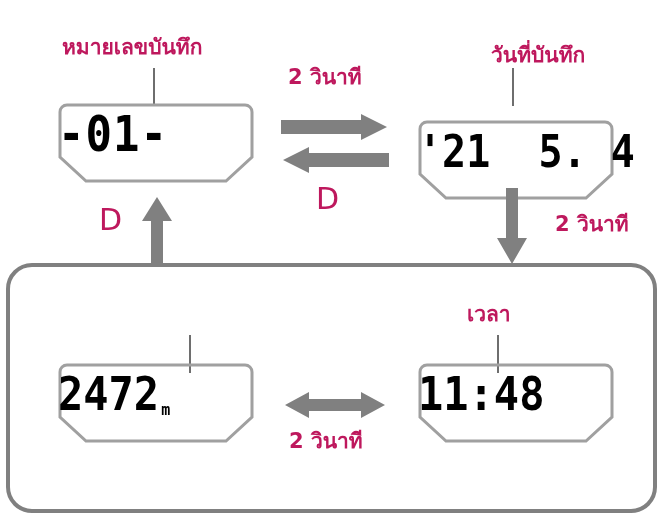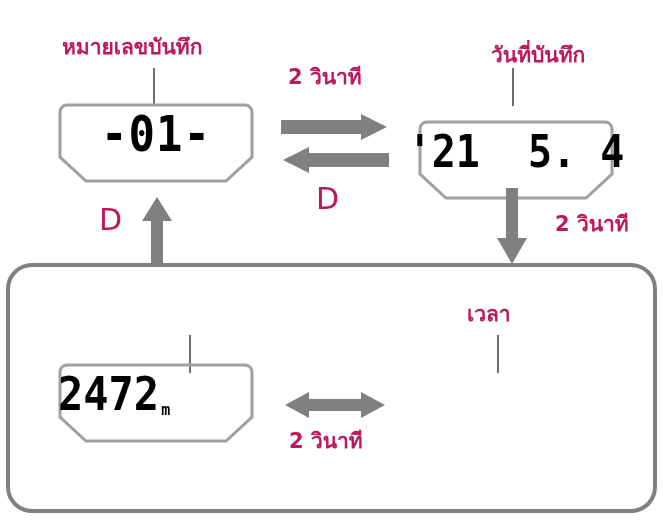--- a/index.html
+++ b/index.html
@@ -53,21 +53,21 @@
     top: 0;
     bottom: 18px;
     display: flex;
     align-items: center;
     color: #000000;
     font-family: "DejaVu Sans Mono", "Liberation Mono", monospace;
     font-weight: 700;
     letter-spacing: 1px;
     white-space: pre;
   }
-  .lcd-text.center { justify-content: center; }
+  .lcd-text.center { }
   .lcd-text.right  { justify-content: flex-start; padding-right: 14px; }
 
   .seg {
     font-size: 44px;
     line-height: 1;
     transform: scaleY(1.12);
     transform-origin: center;
   }
   .seg-date {
     font-size: 40px;
@@ -196,20 +196,30 @@
     </div>
     <div class="lcd-text right">
       <span class="seg seg-alt">2472</span>
       <span class="unit">m</span>
     </div>
   </div>
 
   <div class="caption" style="left:467px; top:303px;">เวลา</div>
   <div class="leader" style="left:497px; top:335px; height:38px;"></div>
 
+  <div class="lcd" style="left:418px; top:363px; width:196px; height:80px;">
+    <div class="lcd-shape">
+      <svg viewBox="0 0 196 80" preserveAspectRatio="none">
+        <path d="M9 2 H187 A7 7 0 0 1 194 9 V54 L168 78 H28 L2 54 V9 A7 7 0 0 1 9 2 Z" fill="none" stroke="#a0a0a0" stroke-width="3"></path>
+      </svg>
+    </div>
+    <div class="lcd-text center">
+      <span class="seg seg-time">11:48</span>
+    </div>
+  </div>
 
   <div class="arrow" style="left:283px; top:388px;">
     <svg width="104" height="34" viewBox="0 0 104 34">
       <path d="M26 4 L26 11 H78 V4 L102 17 L78 30 V23 H26 V30 L2 17 Z" fill="#808080"></path>
     </svg>
   </div>
 
   <div class="caption" style="left:289px; top:430px;">2 วินาที</div>
 
 </div>

